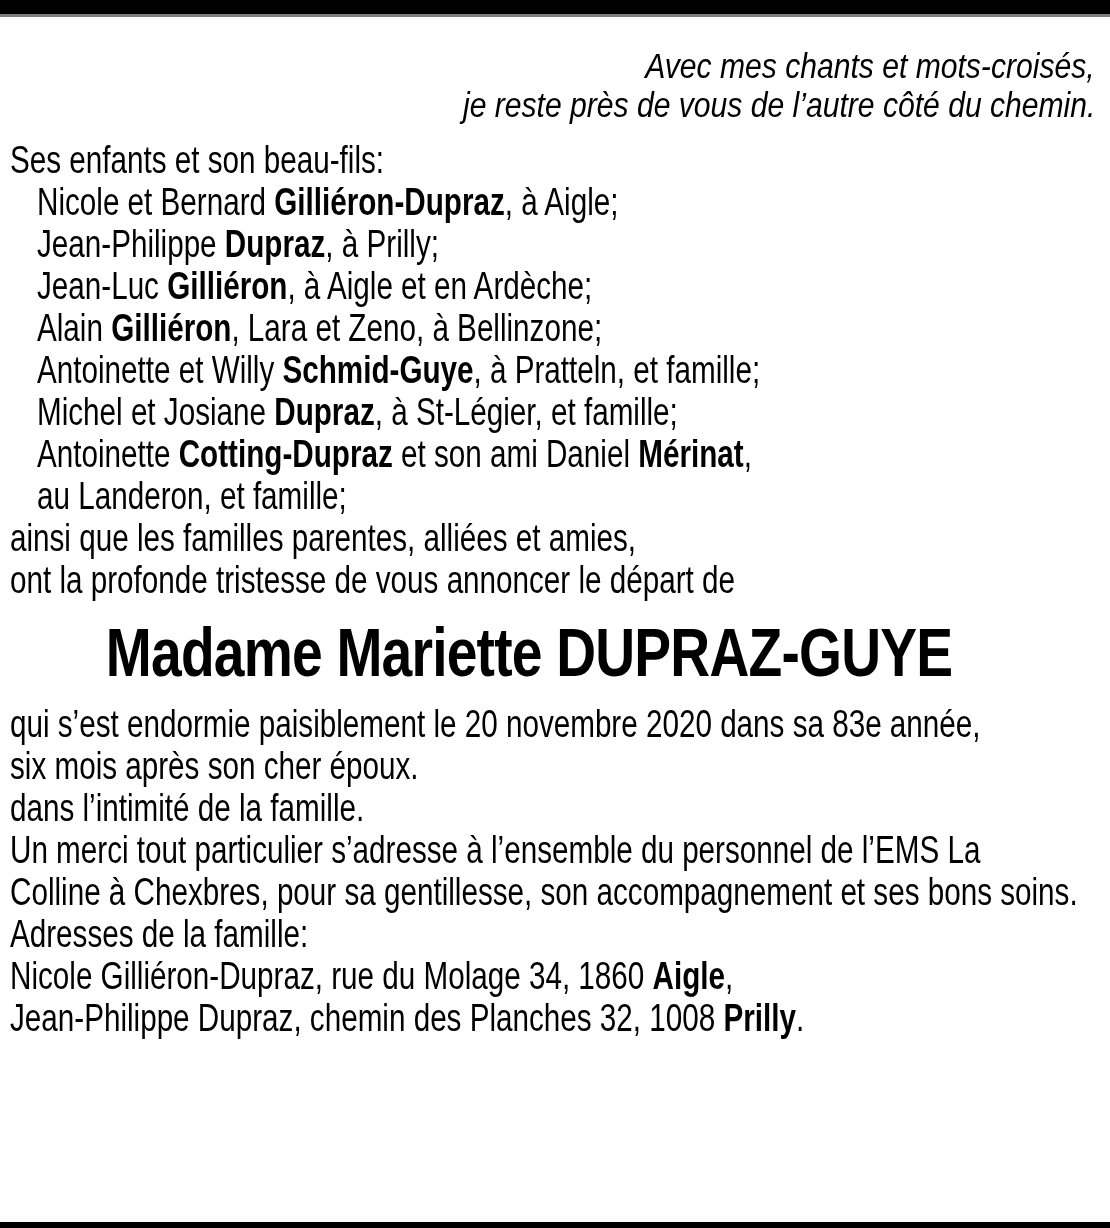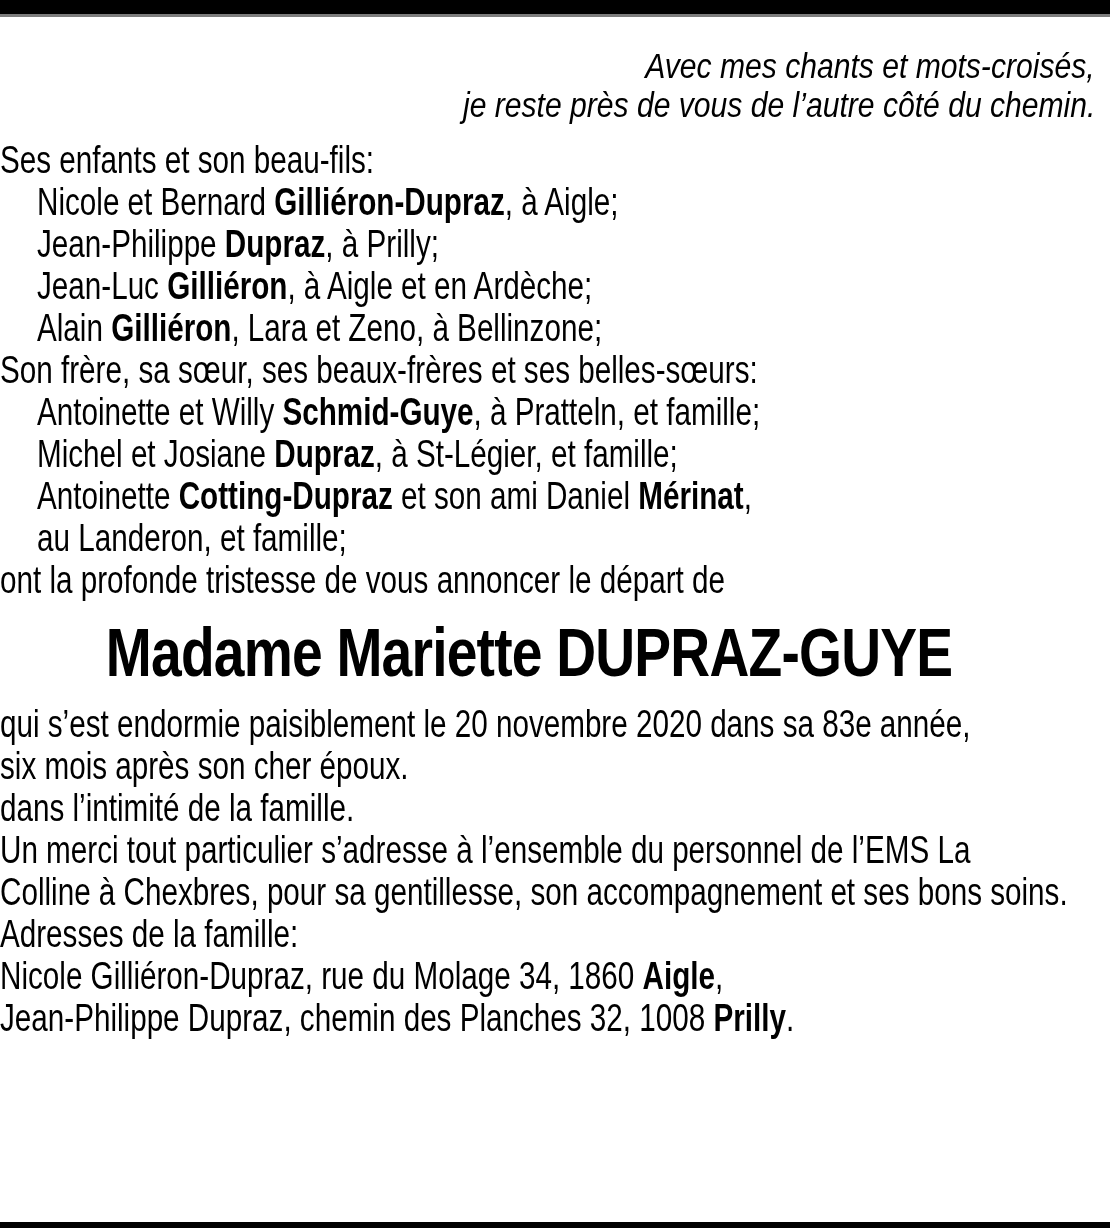--- a/index.html
+++ b/index.html
@@ -9,21 +9,21 @@
     font-family:"Liberation Sans",sans-serif;
     -webkit-font-smoothing:antialiased;
   }
   .topbar{height:14px;background:#000;border-bottom:3px solid #7d7d7d;}
   .botbar{position:absolute;left:0;right:0;bottom:0;height:6px;background:#000;}
   .quote{margin-top:29px;padding-right:15px;text-align:right;font-style:italic;font-size:35px;line-height:39px;}
   .qline{white-space:nowrap;}
   .qline .tx{display:inline-block;transform:scaleX(0.86);transform-origin:100% 50%;}
   .blockA{margin-top:15px;}
   .blockB{margin-top:12px;}
-  .line{font-size:38px;line-height:42px;white-space:nowrap;padding-left:0;}
+  .line{font-size:38px;line-height:42px;white-space:nowrap;padding-left:10px;}
   .line .tx{display:inline-block;transform:scaleX(0.78);transform-origin:0 50%;}
   .line.indent{padding-left:37px;}
   .title{margin:14px 0 0 0;text-align:left;font-weight:bold;font-size:69px;line-height:76px;white-space:nowrap;letter-spacing:-1px;}
   .title .tx{display:inline-block;transform:scaleX(0.80);transform-origin:50% 50%;}
   b{font-weight:bold;}
 </style>
 </head>
 <body>
 
 <div class="topbar"></div>
@@ -34,25 +34,25 @@
       <div class="qline"><span class="tx">Avec mes chants et mots-croisés,</span></div>
       <div class="qline"><span class="tx">je reste près de vous de l’autre côté du chemin.</span></div>
     </div>
 
   <div class="blockA" id="intro-block">
       <div class="line"><span class="tx">Ses enfants et son beau-fils:</span></div>
       <div class="line indent"><span class="tx">Nicole et Bernard <b>Gilliéron-Dupraz</b>, à Aigle;</span></div>
       <div class="line indent"><span class="tx">Jean-Philippe <b>Dupraz</b>, à Prilly;</span></div>
       <div class="line indent"><span class="tx">Jean-Luc <b>Gilliéron</b>, à Aigle et en Ardèche;</span></div>
       <div class="line indent"><span class="tx">Alain <b>Gilliéron</b>, Lara et Zeno, à Bellinzone;</span></div>
-      <div class="line"><span class="tx">Son frère, sa sœur, ses beaux-frères et ses belles-sœurs:</span></div>
       <div class="line indent"><span class="tx">Antoinette et Willy <b>Schmid-Guye</b>, à Pratteln, et famille;</span></div>
       <div class="line indent"><span class="tx">Michel et Josiane <b>Dupraz</b>, à St-Légier, et famille;</span></div>
       <div class="line indent"><span class="tx">Antoinette <b>Cotting-Dupraz</b> et son ami Daniel <b>Mérinat</b>,</span></div>
       <div class="line indent"><span class="tx">au Landeron, et famille;</span></div>
+      <div class="line"><span class="tx">ainsi que les familles parentes, alliées et amies,</span></div>
       <div class="line"><span class="tx">ont la profonde tristesse de vous annoncer le départ de</span></div>
     </div>
 
   <h1 class="title"><span class="tx">Madame Mariette DUPRAZ-GUYE</span></h1>
 
   <div class="blockB" id="body-block">
       <div class="line"><span class="tx">qui s’est endormie paisiblement le 20 novembre 2020 dans sa 83e année,</span></div>
       <div class="line"><span class="tx">six mois après son cher époux.</span></div>
       <div class="line"><span class="tx">dans l’intimité de la famille.</span></div>
       <div class="line"><span class="tx">Un merci tout particulier s’adresse à l’ensemble du personnel de l’EMS La</span></div>

